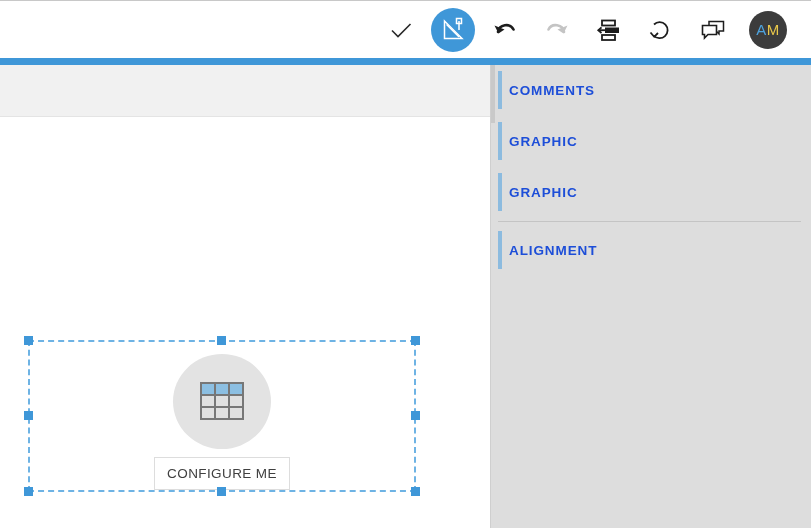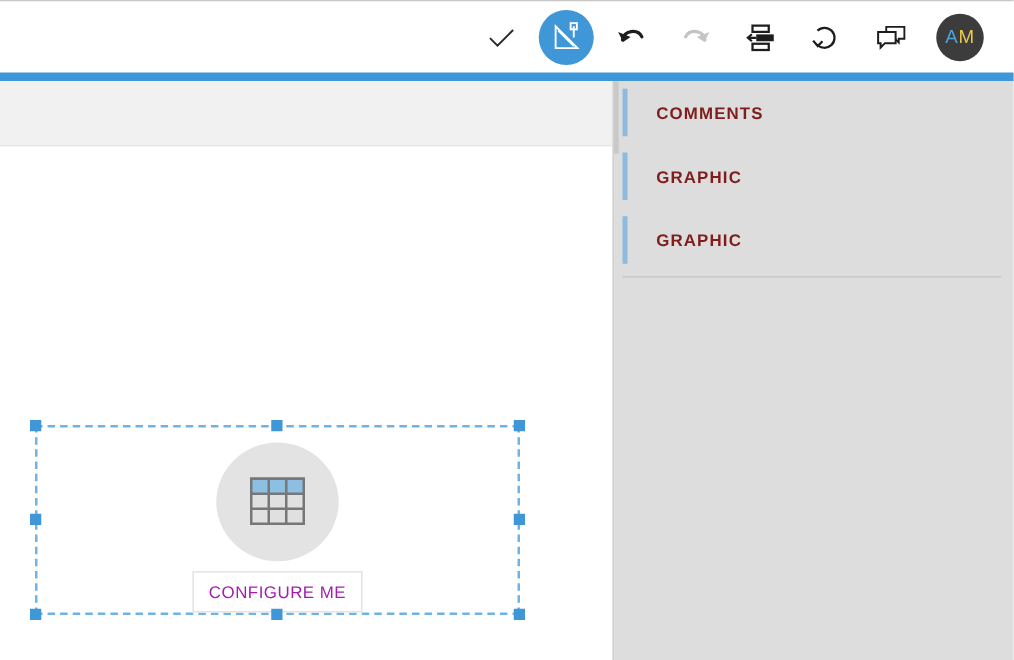--- a/index.html
+++ b/index.html
@@ -168,21 +168,21 @@
   .grid-cell { background: #e0e0e0; }
   .grid-cell.hdr { background: #8cbfe2; }
 
   .configure-btn {
     margin-top: 8px;
     min-width: 115px;
     height: 34px;
     padding: 0 12px;
     background: #ffffff;
     border: 1px solid #dddddd;
-    color: #a21caf;
+    color: #404040;
     font-size: 13.5px;
     letter-spacing: .4px;
     display: flex;
     align-items: center;
     justify-content: center;
     box-sizing: border-box;
     cursor: pointer;
   }
 
   
@@ -211,24 +211,24 @@
   }
   .panel-item .bar {
     position: absolute;
     left: 7px;
     top: 6px;
     width: 4px;
     height: 38px;
     background: #8cbbdf;
   }
   .panel-item .label {
-    margin-left: 34px;
+    margin-left: 18px;
     font-size: 13.5px;
     font-weight: bold;
-    color: #7f1d1d;
+    color: #1d4ed8;
     letter-spacing: .9px;
   }
   .panel-sep {
     height: 1px;
     background: #c4c4c4;
     margin: 3px 10px 3px 7px;
   }
   .panel-scroll-top {
     position: absolute;
     left: 0;
@@ -367,16 +367,20 @@
         </div>
         <div class="panel-item">
           <span class="bar"></span>
           <span class="label">GRAPHIC</span>
         </div>
         <div class="panel-item">
           <span class="bar"></span>
           <span class="label">GRAPHIC</span>
         </div>
         <div class="panel-sep"></div>
+        <div class="panel-item">
+          <span class="bar"></span>
+          <span class="label">ALIGNMENT</span>
+        </div>
       </div>
   </div>
 
 </div>
 
 </body></html>

